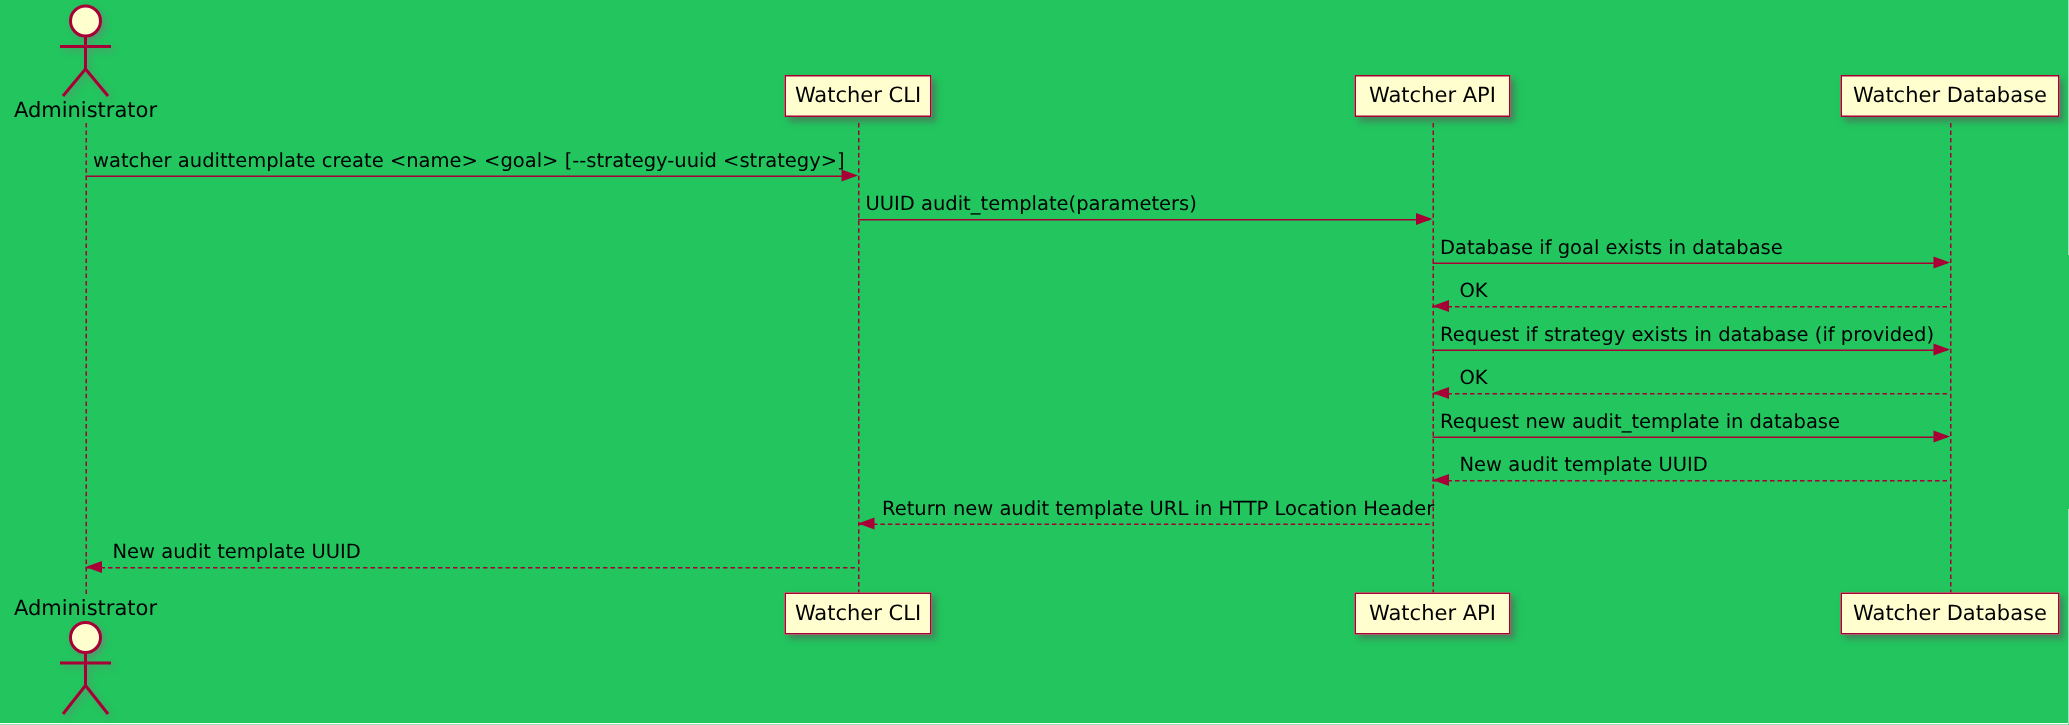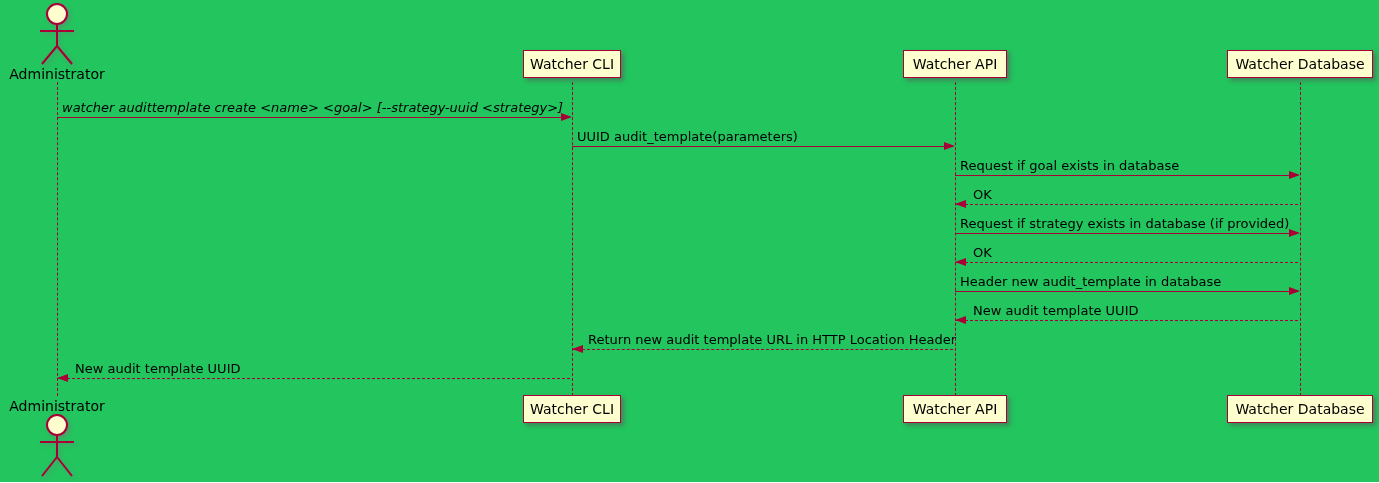--- a/index.html
+++ b/index.html
@@ -55,39 +55,39 @@
 
   <div id="layer-lifelines">
       <div class="lifeline" style="left: 57px; top: 82px; height: 314px;"></div>
       <div class="lifeline" style="left: 572px; top: 82px; height: 314px;"></div>
       <div class="lifeline" style="left: 955px; top: 82px; height: 314px;"></div>
       <div class="lifeline" style="left: 1300px; top: 82px; height: 314px;"></div>
     </div>
   <div id="layer-messages">
       <div class="msg-line solid" style="left: 57px; top: 117px; width: 513px;"></div>
       <div class="arrowhead right" style="top: 113px; left: 561px;"></div>
-      <div class="msg-label" style="left: 62px; top: 100px; font-style: italic;">watcher audittemplate create &lt;name&gt; &lt;goal&gt; [--strategy-uuid &lt;strategy&gt;]</div>
+      <div class="msg-label" style="left: 62px; top: 100px;">watcher audittemplate create &lt;name&gt; &lt;goal&gt; [--strategy-uuid &lt;strategy&gt;]</div>
       <div class="msg-line solid" style="left: 572px; top: 146px; width: 381px;"></div>
       <div class="arrowhead right" style="top: 142px; left: 944px;"></div>
       <div class="msg-label" style="left: 577px; top: 129px;">UUID audit_template(parameters)</div>
       <div class="msg-line solid" style="left: 955px; top: 175px; width: 343px;"></div>
       <div class="arrowhead right" style="top: 171px; left: 1289px;"></div>
-      <div class="msg-label" style="left: 960px; top: 158px;">Request if goal exists in database</div>
+      <div class="msg-label" style="left: 960px; top: 158px;">Database if goal exists in database</div>
       <div class="msg-line dashed" style="left: 955px; top: 204px; width: 343px;"></div>
       <div class="arrowhead left" style="top: 200px; left: 955px;"></div>
       <div class="msg-label" style="left: 973px; top: 187px;">OK</div>
       <div class="msg-line solid" style="left: 955px; top: 233px; width: 343px;"></div>
       <div class="arrowhead right" style="top: 229px; left: 1289px;"></div>
       <div class="msg-label" style="left: 960px; top: 216px;">Request if strategy exists in database (if provided)</div>
       <div class="msg-line dashed" style="left: 955px; top: 262px; width: 343px;"></div>
       <div class="arrowhead left" style="top: 258px; left: 955px;"></div>
       <div class="msg-label" style="left: 973px; top: 245px;">OK</div>
       <div class="msg-line solid" style="left: 955px; top: 291px; width: 343px;"></div>
       <div class="arrowhead right" style="top: 287px; left: 1289px;"></div>
-      <div class="msg-label" style="left: 960px; top: 274px;">Header new audit_template in database</div>
+      <div class="msg-label" style="left: 960px; top: 274px;">Request new audit_template in database</div>
       <div class="msg-line dashed" style="left: 955px; top: 320px; width: 343px;"></div>
       <div class="arrowhead left" style="top: 316px; left: 955px;"></div>
       <div class="msg-label" style="left: 973px; top: 303px;">New audit template UUID</div>
       <div class="msg-line dashed" style="left: 572px; top: 349px; width: 381px;"></div>
       <div class="arrowhead left" style="top: 345px; left: 572px;"></div>
       <div class="msg-label" style="left: 588px; top: 332px;">Return new audit template URL in HTTP Location Header</div>
       <div class="msg-line dashed" style="left: 57px; top: 378px; width: 513px;"></div>
       <div class="arrowhead left" style="top: 374px; left: 57px;"></div>
       <div class="msg-label" style="left: 75px; top: 361px;">New audit template UUID</div>
     </div>

